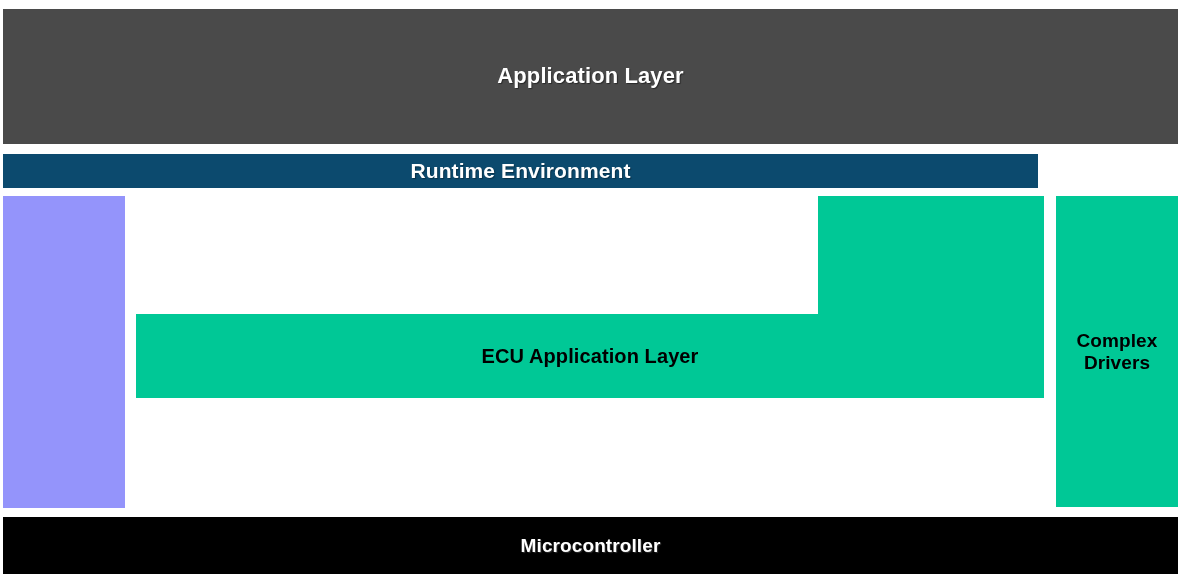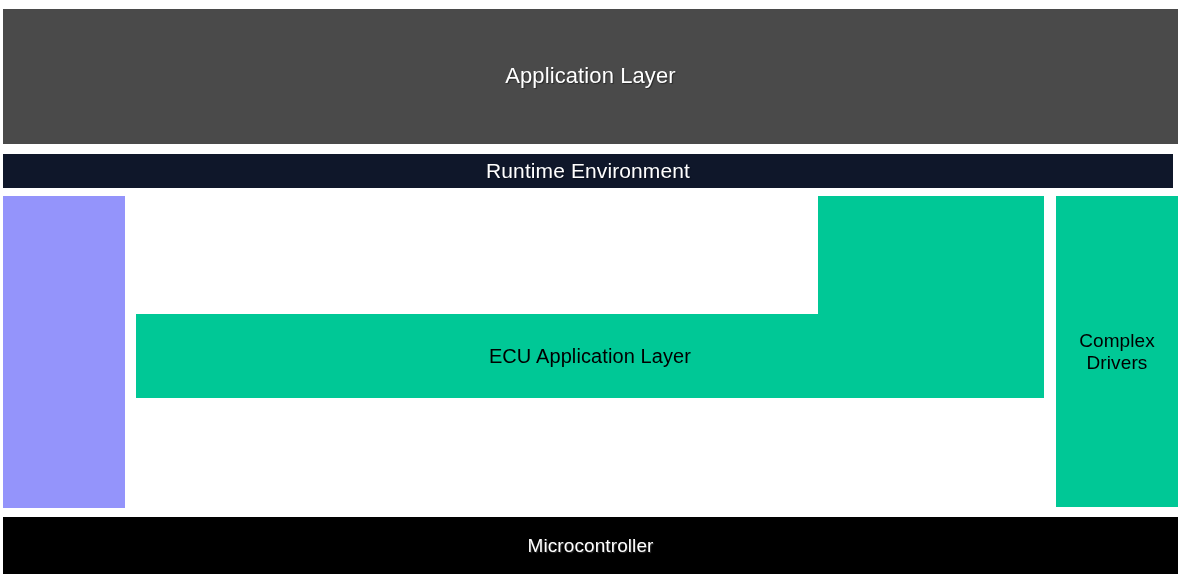--- a/index.html
+++ b/index.html
@@ -19,21 +19,21 @@
   }
   .block {
     position: absolute;
     display: flex;
     align-items: center;
     justify-content: center;
     text-align: center;
     box-sizing: border-box;
   }
   .block-label {
-    font-weight: normal;
+    font-weight: bold;
     line-height: 1.12;
     letter-spacing: 0.1px;
     white-space: pre-line;
     text-align: center;
   }
 
   
   #application-layer {
     left: 3px;
     top: 9px;
@@ -44,23 +44,23 @@
   #application-layer .block-label {
     color: #ffffff;
     font-size: 22px;
     text-shadow: 1px 1px 1px rgba(0,0,0,0.45);
   }
 
   
   #runtime-environment {
     left: 3px;
     top: 154px;
-    width: 1170px;
+    width: 1035px;
     height: 34px;
-    background: #0f172a;
+    background: #0c4a6e;
   }
   #runtime-environment .block-label {
     color: #ffffff;
     font-size: 21px;
     text-shadow: 1px 1px 1px rgba(0,0,0,0.35);
   }
 
   
   #left-column {
     left: 3px;

